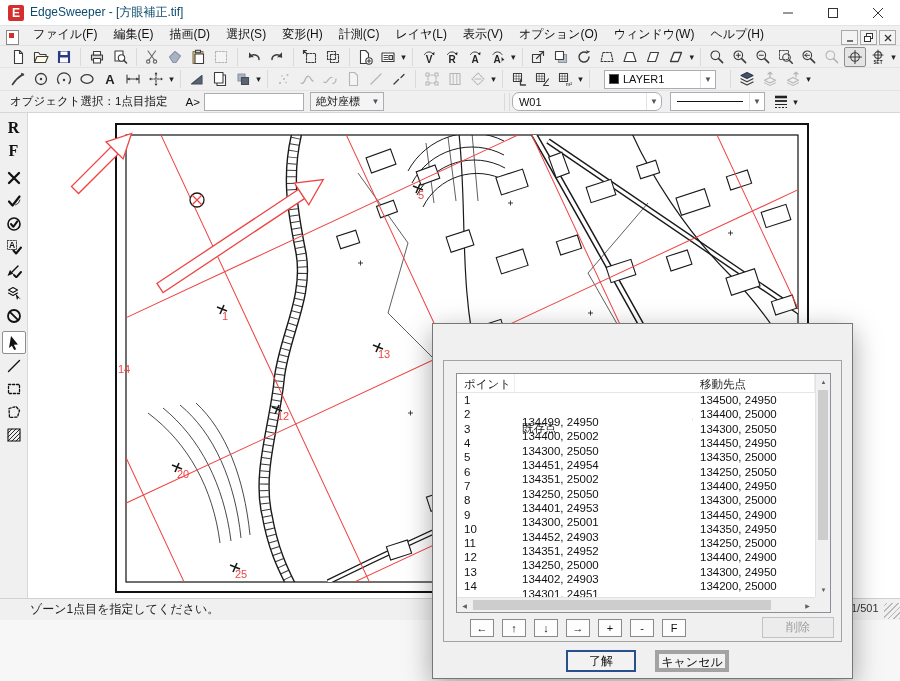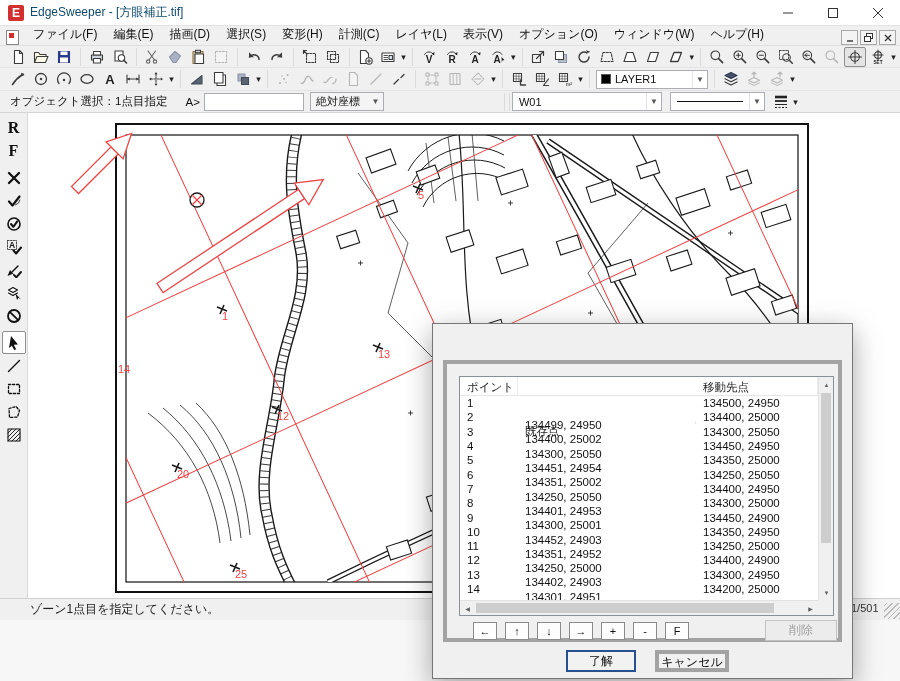--- a/index.html
+++ b/index.html
@@ -50,21 +50,21 @@
   .statusmsg{font-size:12px;color:#222;margin-left:30px;}
   .statussep{position:absolute;left:845px;top:2px;bottom:2px;width:1px;background:#cfcfcf;}
   .statuspages{position:absolute;left:851px;top:3px;font-size:11px;color:#333;}
   .grip{position:absolute;right:0;top:4px;width:16px;height:16px;background:repeating-linear-gradient(315deg,#b9b9b9 0 1px,transparent 1px 4px);}
   
   .dialog{position:absolute;left:432px;top:323px;width:421px;height:356px;background:#f0f0f0;border:1px solid #767676;box-shadow:0 8px 26px rgba(0,0,0,.35);z-index:10;}
   .dtitle{position:absolute;left:0;top:0;width:100%;height:30px;background:#fff;display:flex;align-items:center;}
   .dtitletext{font-size:13px;color:#111;margin-left:10px;}
   .dctls{margin-left:auto;display:flex;height:100%;}
   .dctl{width:32px;height:100%;display:flex;align-items:center;justify-content:center;}
-  .groupbox{position:absolute;left:10px;top:36px;width:399px;height:282px;border:4px solid #a3a3a3;background:#f0f0f0;}
+  .groupbox{position:absolute;left:10px;top:36px;width:399px;height:282px;border:1px solid #a3a3a3;background:#f0f0f0;}
   .listbox{position:absolute;left:12px;top:12px;width:375px;height:240px;border:1px solid #8a8f98;background:#fff;}
   .lheader{position:absolute;left:0;top:0;right:15px;height:19px;display:flex;border-bottom:1px solid #e6e6e6;background:#fff;}
   .hcell{font-size:11.5px;color:#222;padding:3px 0 0 7px;border-right:1px solid #ececec;}
   .lbody{position:absolute;left:0;top:19px;right:15px;bottom:15px;overflow:hidden;}
   .lrow{display:flex;height:14.3px;align-items:center;}
   .lcell{font-size:11.5px;color:#111;padding-left:7px;white-space:nowrap;overflow:hidden;}
   .c0{width:58px;}.c1{width:178px;margin-top:44px;}.c2{flex:1;}
   .vsb{position:absolute;right:0;top:0;bottom:15px;width:15px;background:#f0f0f0;border-left:1px solid #e2e2e2;}
   .vsb .sarrow{position:absolute;left:0;width:15px;height:15px;display:flex;align-items:center;justify-content:center;font-size:6px;color:#606060;}
   .vthumb{position:absolute;left:2px;right:2px;top:16px;height:150px;background:#cdcdcd;}
@@ -647,21 +647,21 @@
               <g fill="none" stroke="#3c3c3c" stroke-width="1.1" stroke-linecap="round" stroke-linejoin="round">
                 <rect x="2.5" y="2.5" width="8" height="8" fill="#fff"></rect>
                 <path d="M2.5 5.2h8M2.5 7.9h8M5.2 2.5v8M7.9 2.5v8" stroke-width=".6"></path>
                 <text x="12" y="15" font-size="5.5" text-anchor="middle" fill="#222" stroke="none">m²</text>
               </g>
             </svg>
           </button>
           <span class="more">▾</span>
         </div>
         <span class="tsep"></span>
-        <div class="combo" style="width: 112px; margin: 0px 4px;">
+        <div class="combo" style="width: 112px; margin: 0px 12px;">
           <span class="swatch" style="background: rgb(0, 0, 0);"></span>
           <span>LAYER1</span>
           <span class="arrowbox">▼</span>
         </div>
         <span class="tsep"></span>
         <div class="tgroup">
           <button class="tbtn">
             <svg viewBox="0 0 16 16" width="16" height="16">
               <g fill="none" stroke="#3c3c3c" stroke-width="1.1" stroke-linecap="round" stroke-linejoin="round">
                 <path d="M8 1.5l6 3-6 3-6-3z" fill="#47506b" stroke="#2f3850"></path>
@@ -695,21 +695,21 @@
     <div class="trow" id="tb3">
       <span class="prompt">オブジェクト選択：1点目指定</span>
       <span class="coordlabel">A&gt;</span>
       <input class="tinput" value="" style="">
       <div class="combo" style="width:74px;margin-left:6px;background:#f4f4f4;">
         <span style="margin-left:5px;">絶対座標</span>
         <span class="arrowbox" style="border-left:none;">▼</span>
       </div>
       <span class="tsep" style="margin-left:120px;"></span>
         <span class="tsep"></span>
-      <div class="combo" style="width:150px;">
+      <div class="combo" style="width:150px;border-radius:7px;">
         <span style="margin-left:6px;">W01</span>
         <span class="arrowbox">▼</span>
       </div>
       <div class="combo" style="width:95px;margin-left:8px;">
         <span class="linesample"></span>
         <span class="arrowbox">▼</span>
       </div>
       <button class="tbtn" style="margin-left:5px;">
           <svg viewBox="0 0 16 16" width="16" height="16">
             <g stroke="#222" fill="none">

